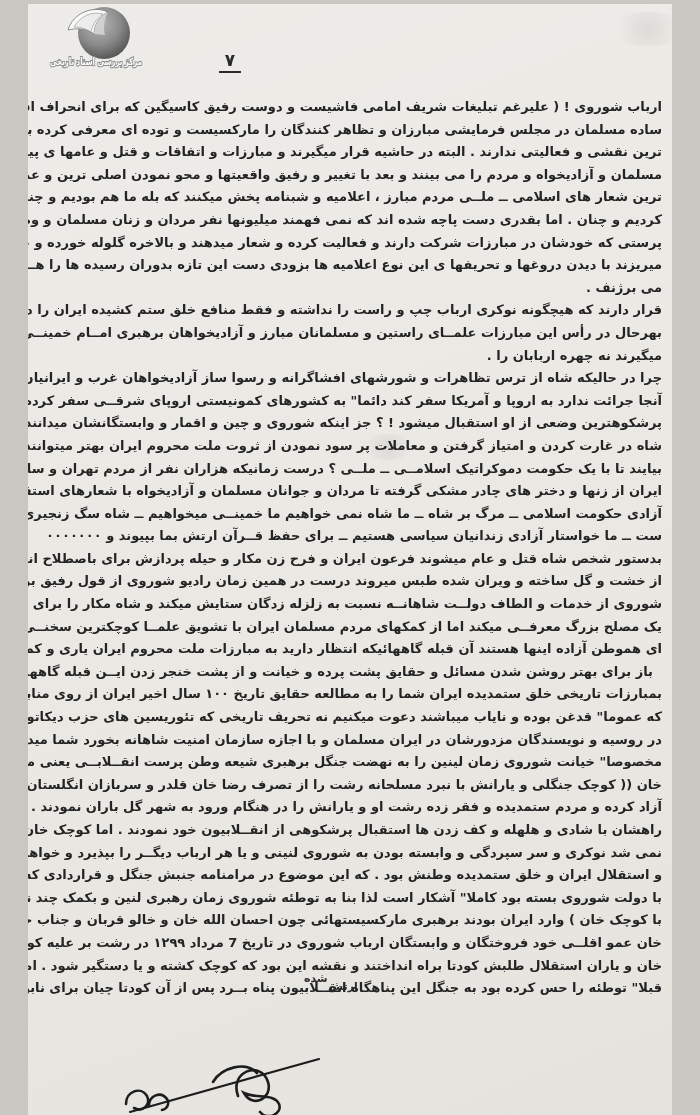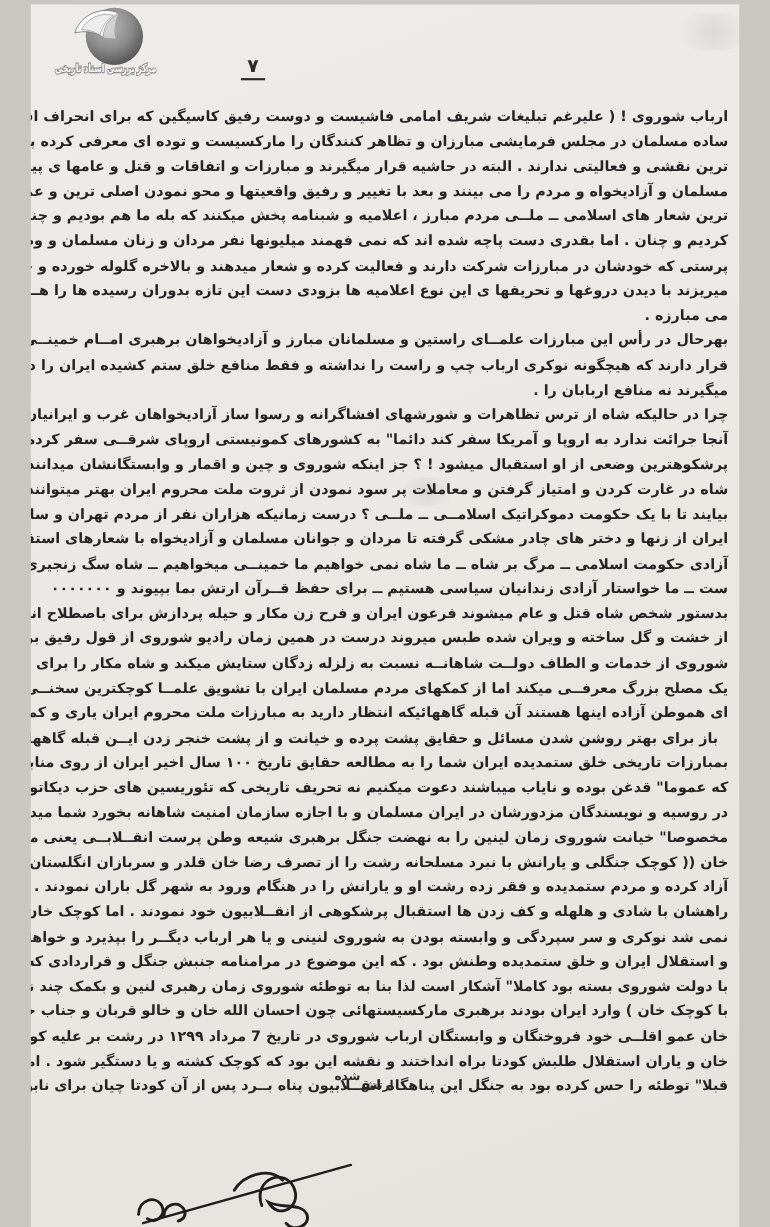--- a/index.html
+++ b/index.html
@@ -78,24 +78,24 @@
 
   <div id="doc-text">
       <div class="text-line">ارباب شوروی ! ( علیرغم تبلیغات شریف امامی فاشیست و دوست رفیق کاسیگین که برای انحراف افکار توده های</div>
       <div class="text-line">ساده مسلمان در مجلس فرمایشی  مبارزان و تظاهر کنندگان را مارکسیست و توده ای معرفی کرده بود ) کوچک</div>
       <div class="text-line">ترین نقشی و فعالیتی ندارند . البته در حاشیه قرار میگیرند و مبارزات و اتفاقات و قتل و عامها ی پیشتازان ــ</div>
       <div class="text-line">مسلمان و آزادیخواه و مردم را می بینند و بعد با تغییر و رفیق واقعیتها و محو نمودن اصلی ترین و عمده ــ</div>
       <div class="text-line">ترین شعار های اسلامی ــ ملــی مردم مبارز ، اعلامیه و شبنامه پخش میکنند که بله ما هم بودیم و چنیــن</div>
       <div class="text-line">کردیم و چنان . اما بقدری دست پاچه شده اند که نمی فهمند میلیونها نفر مردان و زنان مسلمان و وطن ــ</div>
       <div class="text-line">پرستی که خودشان در مبارزات شرکت دارند و فعالیت کرده و شعار میدهند و بالاخره گلوله خورده و خون ــ</div>
       <div class="text-line">میریزند با دیدن دروغها و تحریفها ی این نوع اعلامیه ها بزودی دست این تازه بدوران رسیده ها را هــم</div>
-      <div class="text-line">می مبارزه .</div>
+      <div class="text-line">می برژنف .</div>
+      <div class="text-line">قرار دارند که هیچگونه نوکری ارباب چپ و راست را نداشته و فقط منافع خلق ستم کشیده ایران را در نظر</div>
       <div class="text-line">بهرحال در رأس این مبارزات علمــای راستین و مسلمانان مبارز و آزادیخواهان برهبری امــام خمینــی</div>
-      <div class="text-line">قرار دارند که هیچگونه نوکری ارباب چپ و راست را نداشته و فقط منافع خلق ستم کشیده ایران را در نظر</div>
-      <div class="text-line">میگیرند نه منافع اربابان را .</div>
+      <div class="text-line">میگیرند نه چهره اربابان را .</div>
       <div class="text-line">چرا در حالیکه شاه از ترس تظاهرات و شورشهای افشاگرانه و رسوا ساز آزادیخواهان غرب و ایرانیان مقیم</div>
       <div class="text-line">آنجا جرائت ندارد به اروپا و آمریکا سفر کند دائما" به کشورهای کمونیستی اروپای شرقــی سفر کرده و بــا</div>
       <div class="text-line">پرشکوهترین وضعی از او استقبال میشود ! ؟ جز اینکه شوروی و چین و اقمار و وابستگانشان میدانند که بــا</div>
       <div class="text-line">شاه در غارت کردن و امتیاز گرفتن و معاملات پر سود نمودن از ثروت ملت محروم ایران بهتر میتوانند کار ــ</div>
       <div class="text-line">بیایند تا با یک حکومت دموکراتیک اسلامــی ــ ملــی ؟ درست زمانیکه هزاران نفر از مردم تهران و سایر نقاط</div>
       <div class="text-line">ایران از زنها و دختر های چادر مشکی گرفته تا مردان و جوانان مسلمان و آزادیخواه با شعارهای استقلال ــ</div>
       <div class="text-line">آزادی حکومت اسلامی ــ مرگ بر شاه ــ ما شاه نمی خواهیم ما خمینــی میخواهیم ــ شاه سگ زنجیری امریکا ــ</div>
       <div class="text-line">ست ــ ما خواستار آزادی زندانیان سیاسی هستیم ــ برای حفظ قــرآن ارتش بما بپیوند و ۰۰۰۰۰۰۰</div>
       <div class="text-line">بدستور شخص شاه قتل و عام میشوند  فرعون ایران و فرح زن مکار و حیله پردازش برای باصطلاح انحراف افکار</div>
       <div class="text-line">از خشت و گل ساخته و ویران شده طبس میروند درست در همین زمان رادیو شوروی از قول رفیق برژنف کبیر !!</div>

